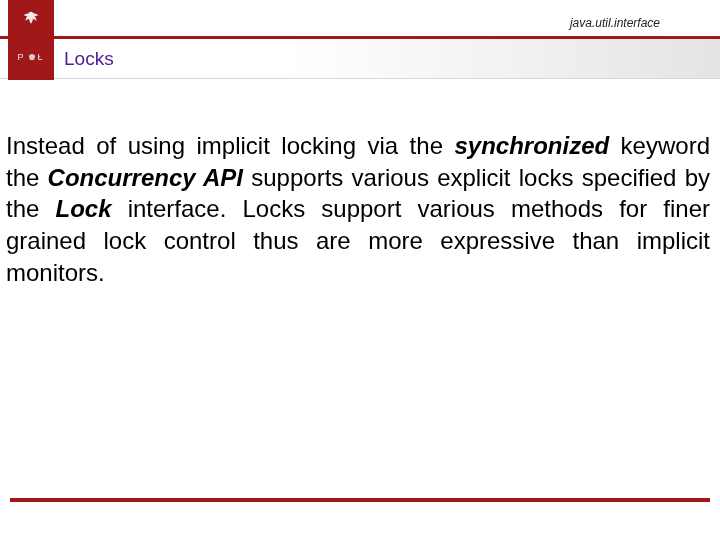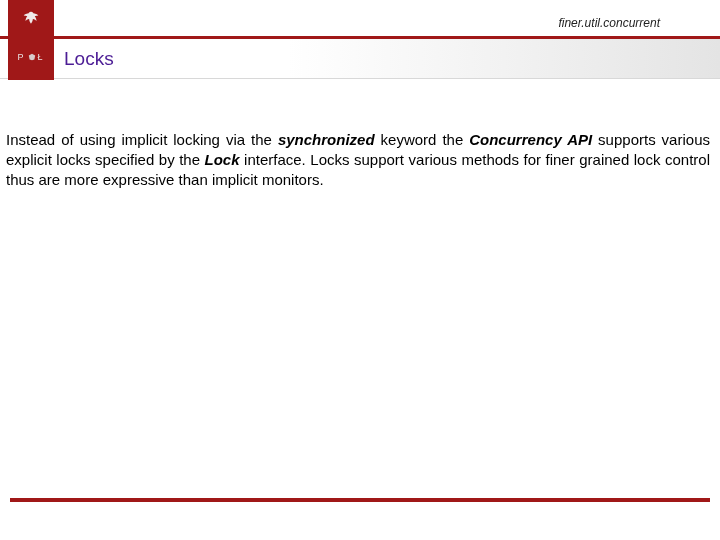--- a/index.html
+++ b/index.html
@@ -63,21 +63,21 @@
   }
   .title-text {
     position: absolute;
     top: 48px; left: 64px;
     font-size: 19px;
     color: #4c1d95;
   }
   .content {
     position: absolute;
     top: 130px; left: 6px; right: 10px;
-    font-size: 15px;
+    font-size: 24px;
     line-height: 1.32;
     color: #000;
     text-align: justify;
     text-justify: inter-word;
   }
   .content .em-sync { font-weight: bold; font-style: italic; }
   .content .em-api  { font-weight: bold; font-style: italic; }
   .content .em-lock { font-weight: bold; font-style: italic; }
   .footer-rule {
     position: absolute;
@@ -86,21 +86,21 @@
     background: #a01818;
   }
 </style>
 </head>
 <body>
 
 <div class="slide">
 
   <div class="top-bar"></div>
 
-  <div class="header-label">finer.util.concurrent</div>
+  <div class="header-label">java.util.interface</div>
 
   <div class="title-rule"></div>
   <div class="title-band"></div>
 
   <div class="brand-box">
     <span class="brand-emblem">
       <svg viewBox="0 0 24 24">
           <path fill="#f0eaea" d="M12 3c-2 0-3 2-3 2s-3 0-5 2c3 0 4 1 4 1s-2 2-2 5c2-2 4-2 4-2s0 3 2 5c2-2 2-5 2-5s2 0 4 2c0-3-2-5-2-5s1-1 4-1c-2-2-5-2-5-2s-1-2-3-2z"></path>
         </svg>
     </span>

